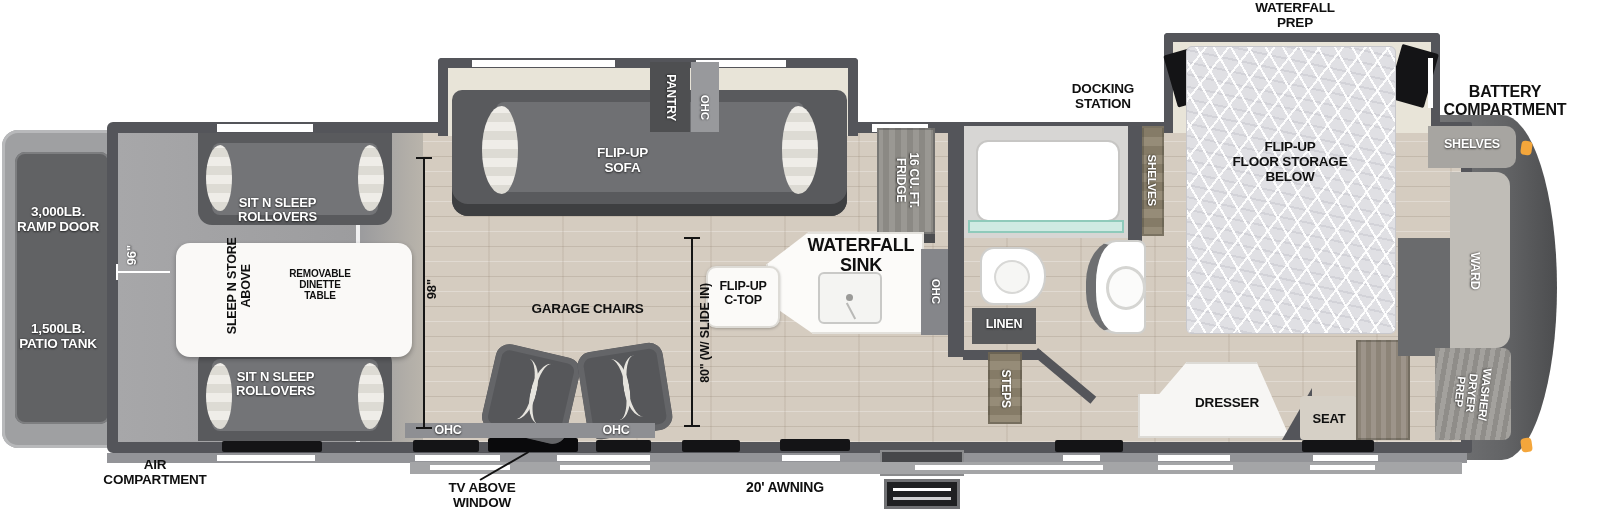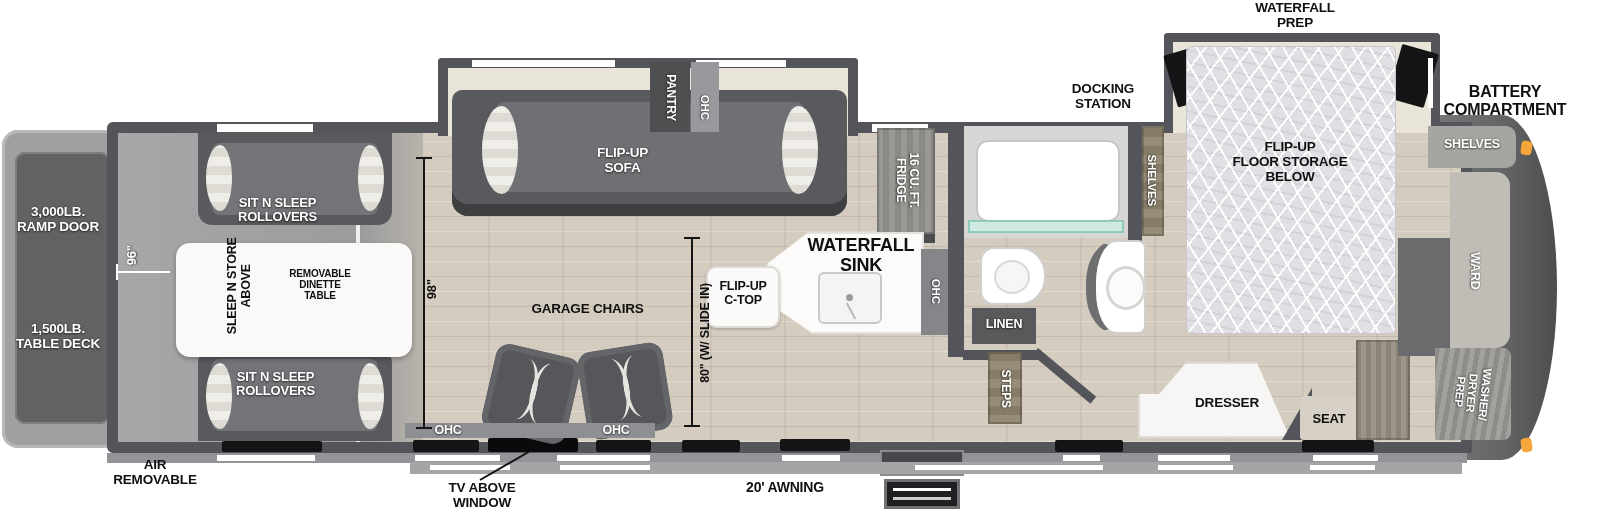--- a/index.html
+++ b/index.html
@@ -28,21 +28,21 @@
 </head>
 <body>
 
 <div id="canvas">
 
   <div class="abs" style="left:2px;top:130px;width:112px;height:318px;background:#9fa0a2;border-radius:16px 0 0 16px;box-shadow:inset 0 0 0 3px #b8b9bb;"></div>
   <div class="abs" style="left:15px;top:152px;width:95px;height:272px;background:#616264;border-radius:10px;box-shadow:inset 0 0 0 2px #7d7e80;"></div>
   <div class="lb wh" style="left:4px;top:205px;width:108px;font-size:13.5px;">3,000LB.
 RAMP DOOR</div>
   <div class="lb wh" style="left:4px;top:322px;width:108px;font-size:13.5px;">1,500LB.
-TABLE DECK</div>
+PATIO TANK</div>
 
   <div class="abs" style="left:1440px;top:115px;width:117px;height:345px;background:linear-gradient(90deg,#737476,#636466 55%,#4c4d4f);border-radius:0 56px 56px 0 / 0 175px 175px 0;"></div>
   <div class="abs" style="left:1521px;top:141px;width:11px;height:14px;background:#f4a63b;border-radius:4px;transform:rotate(8deg);"></div>
   <div class="abs" style="left:1521px;top:438px;width:11px;height:14px;background:#f4a63b;border-radius:4px;transform:rotate(-8deg);"></div>
 
   <div class="abs wood" style="left:107px;top:122px;width:1365px;height:331px;border:11px solid #54555a;border-radius:6px 2px 2px 6px;box-sizing:border-box;"></div>
 
   <div class="abs" style="left:118px;top:133px;width:305px;height:309px;background:linear-gradient(90deg,#a7a7a9,#9c9c9e 80%,#b9b4ab);"></div>
   <div class="abs" style="left:356px;top:133px;width:4px;height:309px;background:rgba(255,255,255,.85);"></div>
 
@@ -219,21 +219,21 @@
     <div class="abs winslot" style="left:505px;top:3px;width:188px;height:5px;"></div>
     <div class="abs winslot" style="left:748px;top:3px;width:75px;height:5px;"></div>
     <div class="abs winslot" style="left:900px;top:3px;width:65px;height:5px;"></div>
   </div>
 
   <div class="abs" style="left:480px;top:479px;width:56px;height:2px;background:#111;transform:rotate(-30deg);transform-origin:0 50%;"></div>
   <div class="lb" style="left:412px;top:481px;width:140px;font-size:13.5px;">TV ABOVE
 WINDOW</div>
   <div class="lb" style="left:715px;top:480px;width:140px;font-size:14px;">20' AWNING</div>
   <div class="lb" style="left:80px;top:458px;width:150px;font-size:13.5px;">AIR
-REMOVABLE</div>
+COMPARTMENT</div>
   <div class="lb" style="left:1220px;top:1px;width:150px;font-size:13.5px;">WATERFALL
 PREP</div>
   <div class="lb" style="left:1038px;top:82px;width:130px;font-size:13.5px;">DOCKING
 STATION</div>
   <div class="lb" style="left:1425px;top:83px;width:160px;font-size:16px;">BATTERY
 COMPARTMENT</div>
 
 </div>
 
 </body></html>

